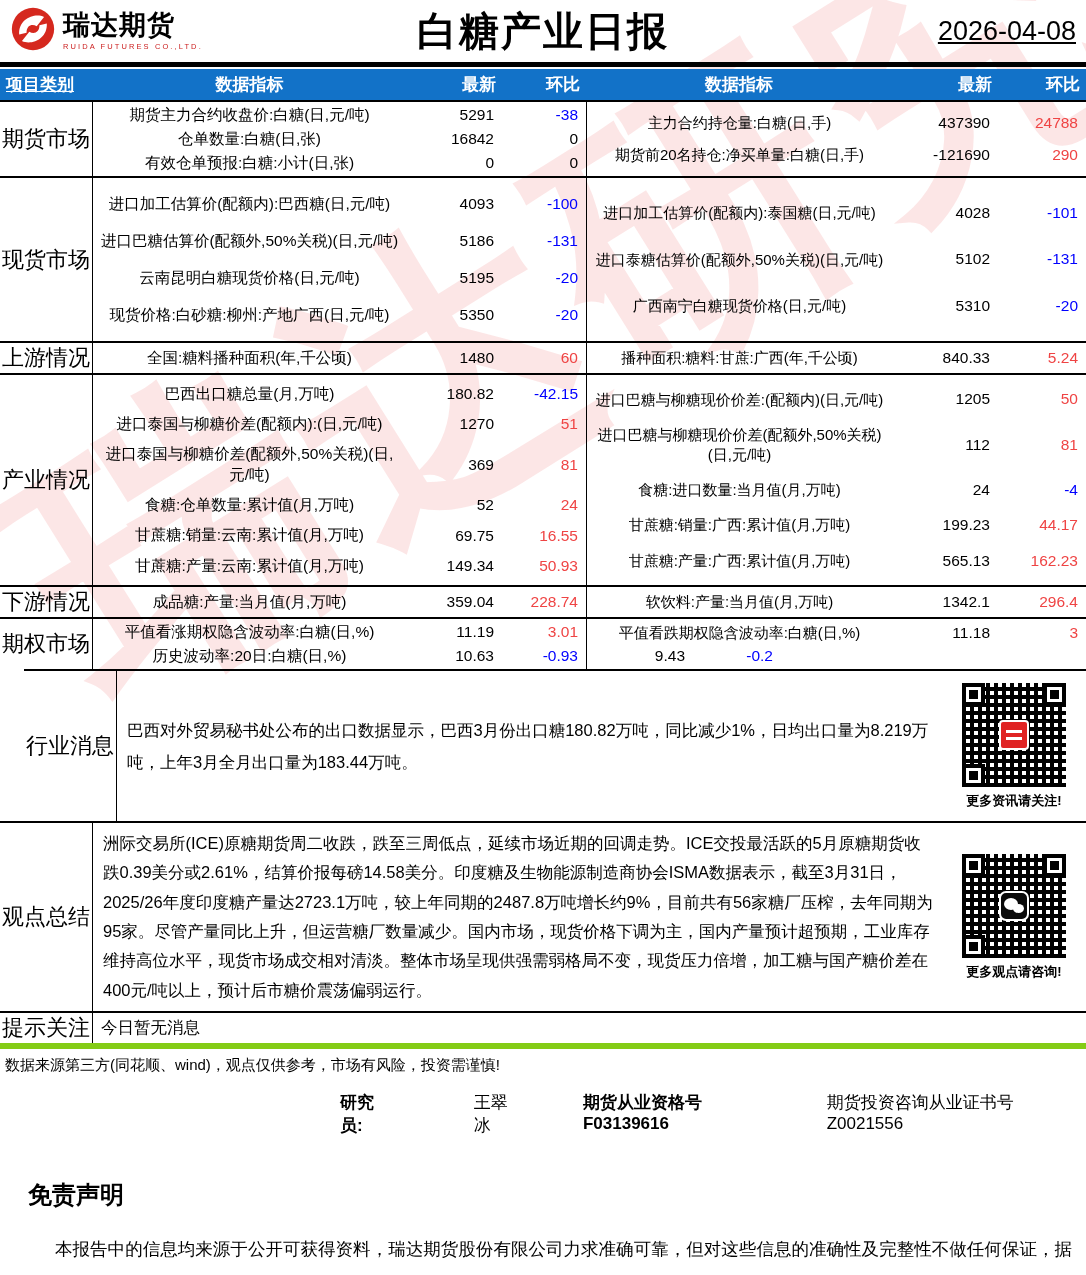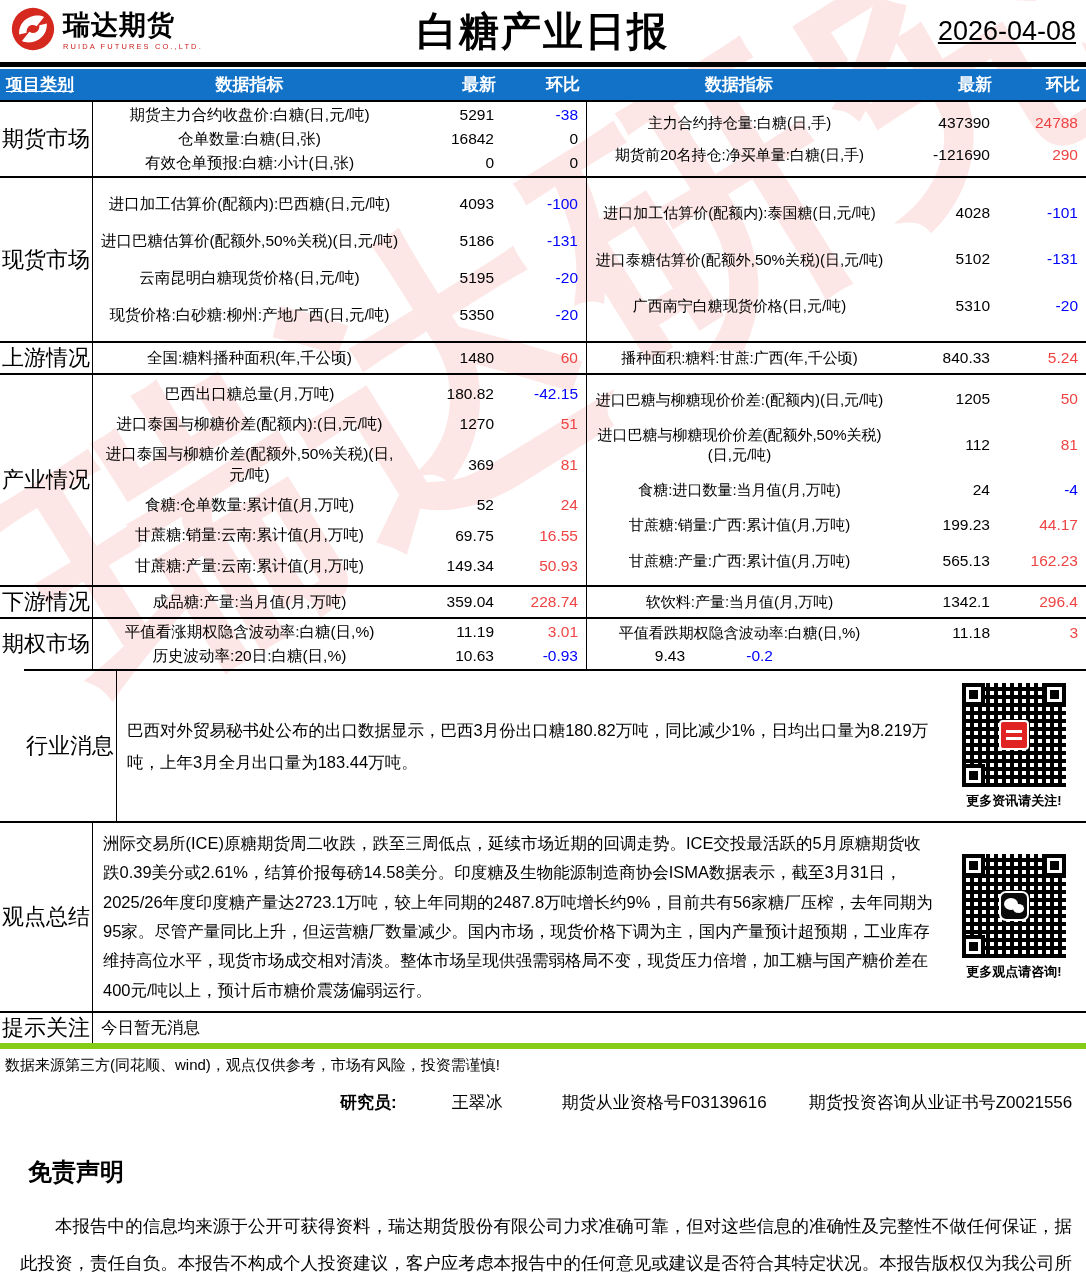--- a/index.html
+++ b/index.html
@@ -69,22 +69,22 @@
   .badge .bar { position:absolute; left:5px; right:5px; height:3px; background:#fff; }
   .badge .bar.b1 { top:8px; } .badge .bar.b2 { top:15px; }
   .badge .dot { position:absolute; background:#fff; border-radius:50%; }
   .badge .dot.d1 { width:14px; height:12px; left:3px; top:5px; }
   .badge .dot.d2 { width:11px; height:9px; right:3px; bottom:6px; }
   .qr-caption { font-size:13px; font-weight:bold; }
 
   .source { font-size:15px; padding:7px 6px 0 5px; }
   .researchers { display:flex; align-items:baseline; font-size:17px; padding:16px 0 0 340px; }
   .researchers .r-label { font-weight:bold; }
-  .researchers .r-name { margin-left:55px; }
-  .researchers .r-qual { margin-left:59px; }
+  .researchers .r-name { margin-left:78px; }
+  .researchers .r-qual { margin-left:59px;font-weight:bold; }
   .researchers .r-cert { margin-left:42px; }
 
   .disc { padding:42px 14px 0 20px; }
   .disc h2 { font-size:24px; margin:0 0 20px 8px; }
   .disc p { font-size:17.5px; line-height:2.08; text-indent:2em; text-align:justify; margin:0; }
 </style>
 </head>
 <body>
 
 <div class="page">

